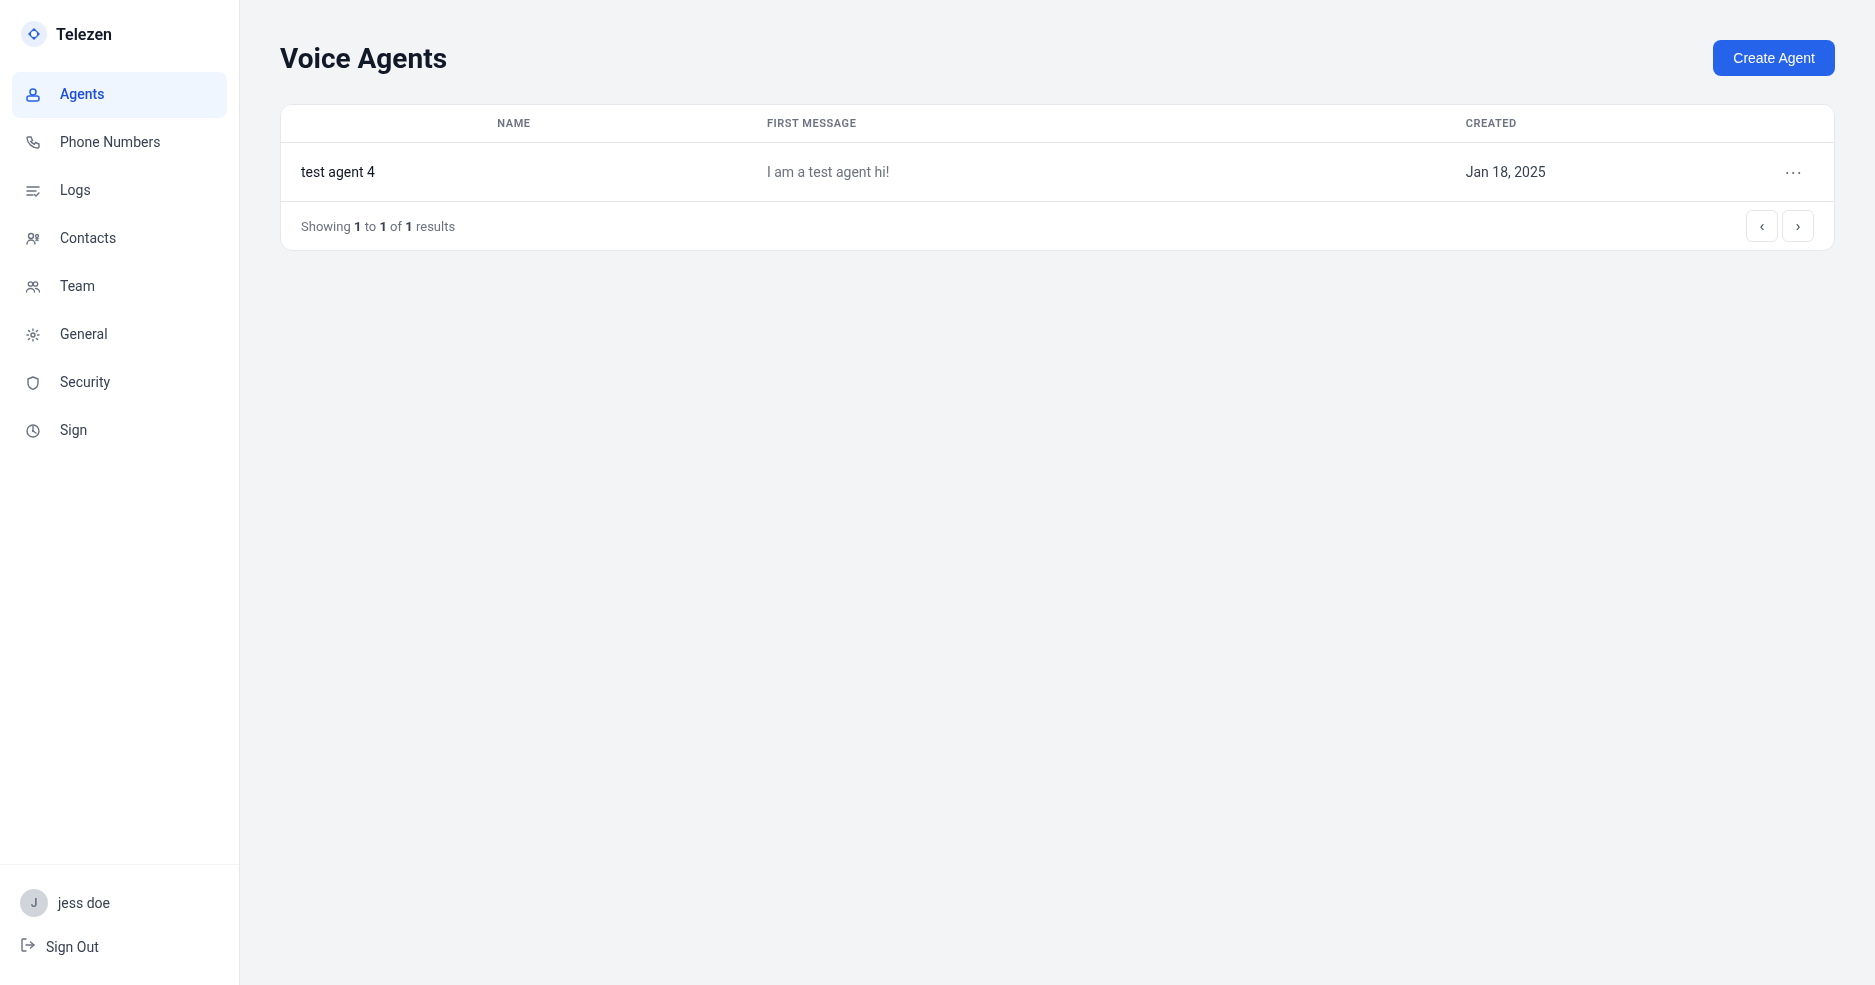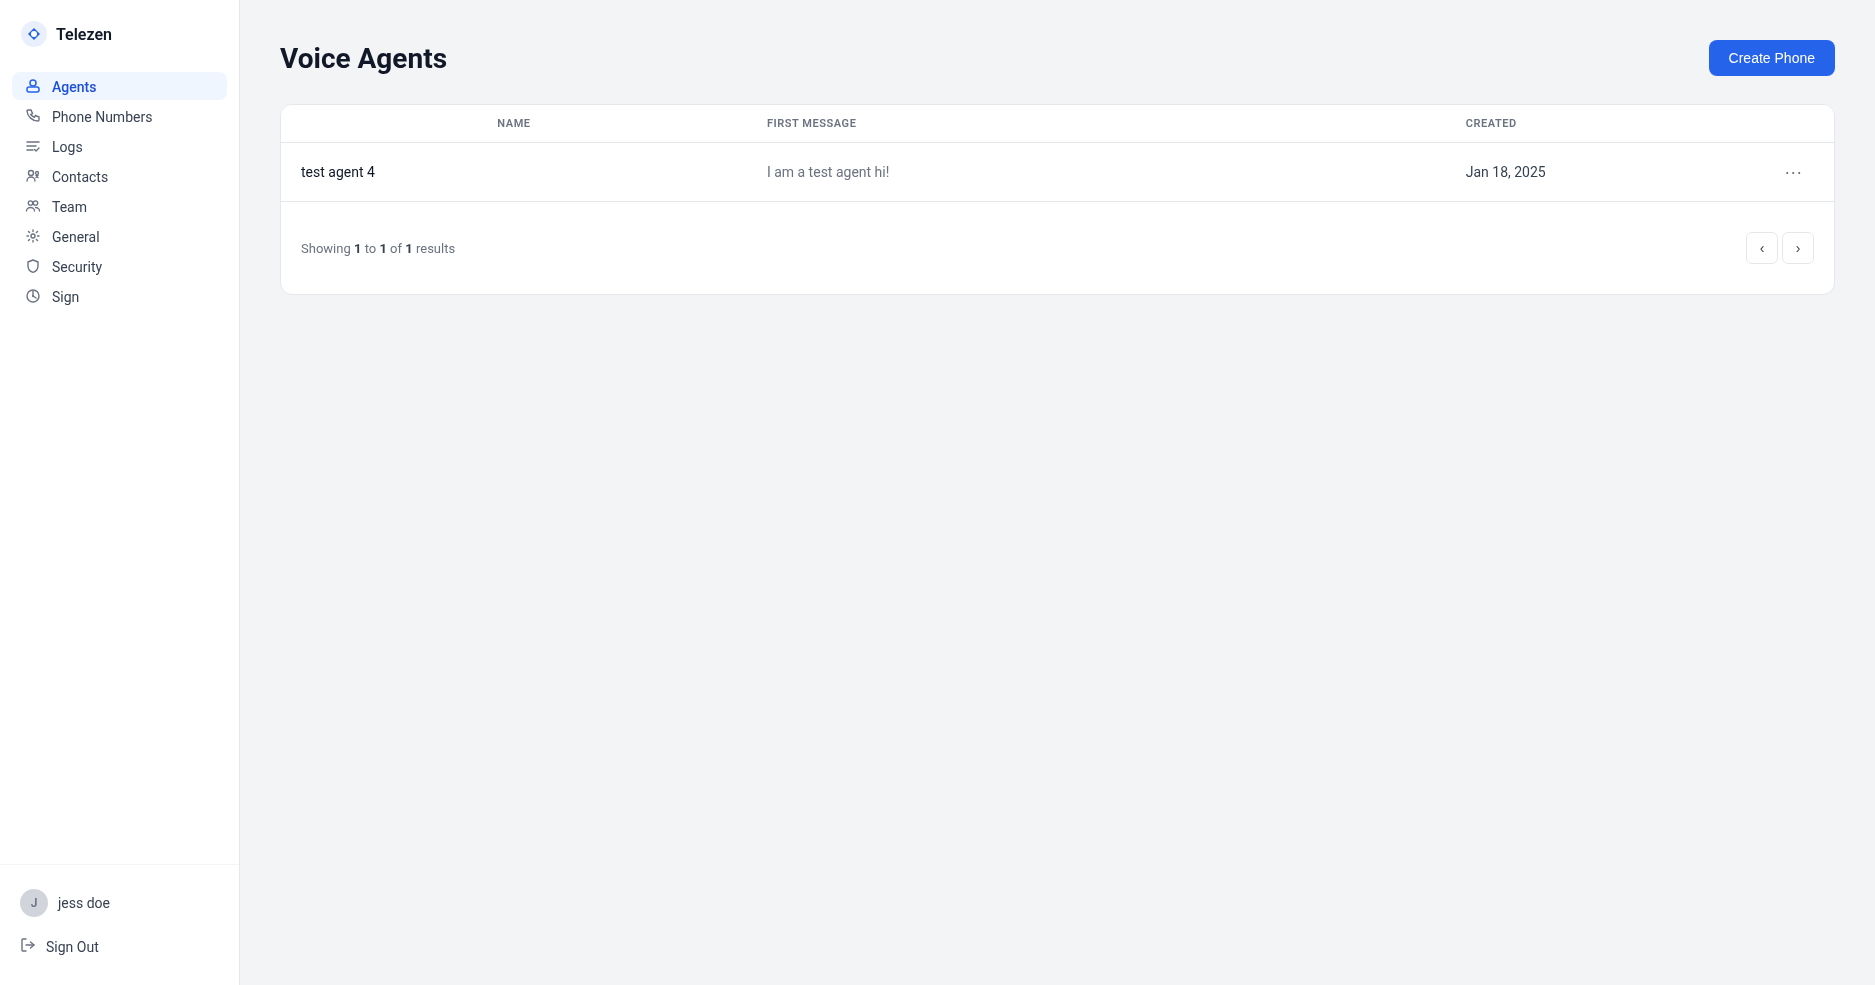--- a/index.html
+++ b/index.html
@@ -38,23 +38,23 @@
     }
     .sidebar-nav {
       flex: 1;
       padding: 8px 12px;
       display: flex;
       flex-direction: column;
       gap: 2px;
     }
     .nav-item {
       display: flex;
-      align-items: flex-end;
-      gap: 10px;
-      padding: 5px 12px;
+      align-items: flex-start;
+      gap: 18px;
+      padding: 14px 12px;
       border-radius: 8px;
       cursor: pointer;
       font-size: 14px;
       color: #374151;
       user-select: none;
       transition: background 0.15s;
     }
     .nav-item.active {
       background: #eff6ff;
       color: #1d4ed8;
@@ -189,21 +189,21 @@
       color: #6b7280;
       font-size: 18px;
       padding: 4px 8px;
       border-radius: 4px;
       line-height: 1;
     }
     .pagination-row {
       display: flex;
       align-items: center;
       justify-content: space-between;
-      padding: 30px 20px;
+      padding: 8px 20px;
       border-top: 1px solid #e5e7eb;
     }
     .pagination-text {
       font-size: 13px;
       color: #6b7280;
     }
     .pagination-text strong {
       color: #374151;
     }
     .pagination-buttons {
@@ -345,21 +345,21 @@
         </svg>
       </span>
       <span class="sign-out-text">Sign Out</span>
     </div>
   </div>
 </aside>
 
 <main class="main-content">
   <div class="page-header">
     <h1 class="page-title">Voice Agents</h1>
-    <button class="create-btn">Create Phone</button>
+    <button class="create-btn">Create Agent</button>
   </div>
 
   <div class="table-container">
     <table class="table">
       <thead>
         <tr>
           <th style="width: 30%; text-align: center;">NAME</th>
           <th style="width: 45%;">FIRST MESSAGE</th>
           <th style="width: 20%;">CREATED</th>
           <th style="width: 5%;"></th>

